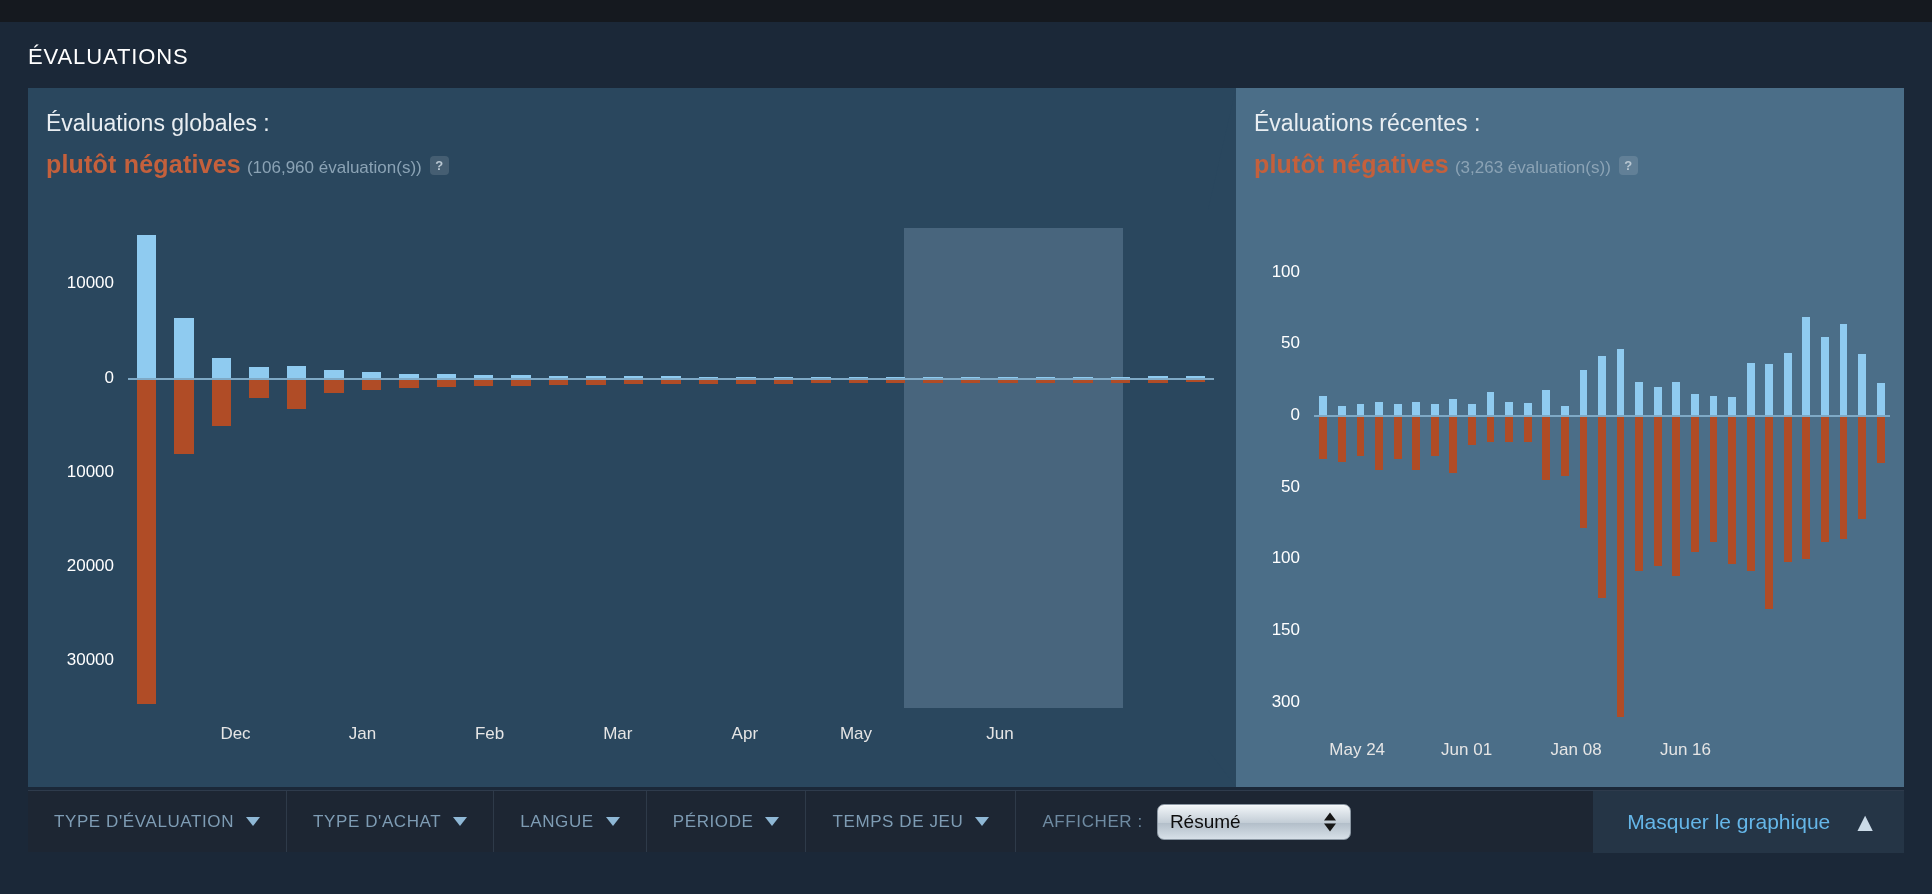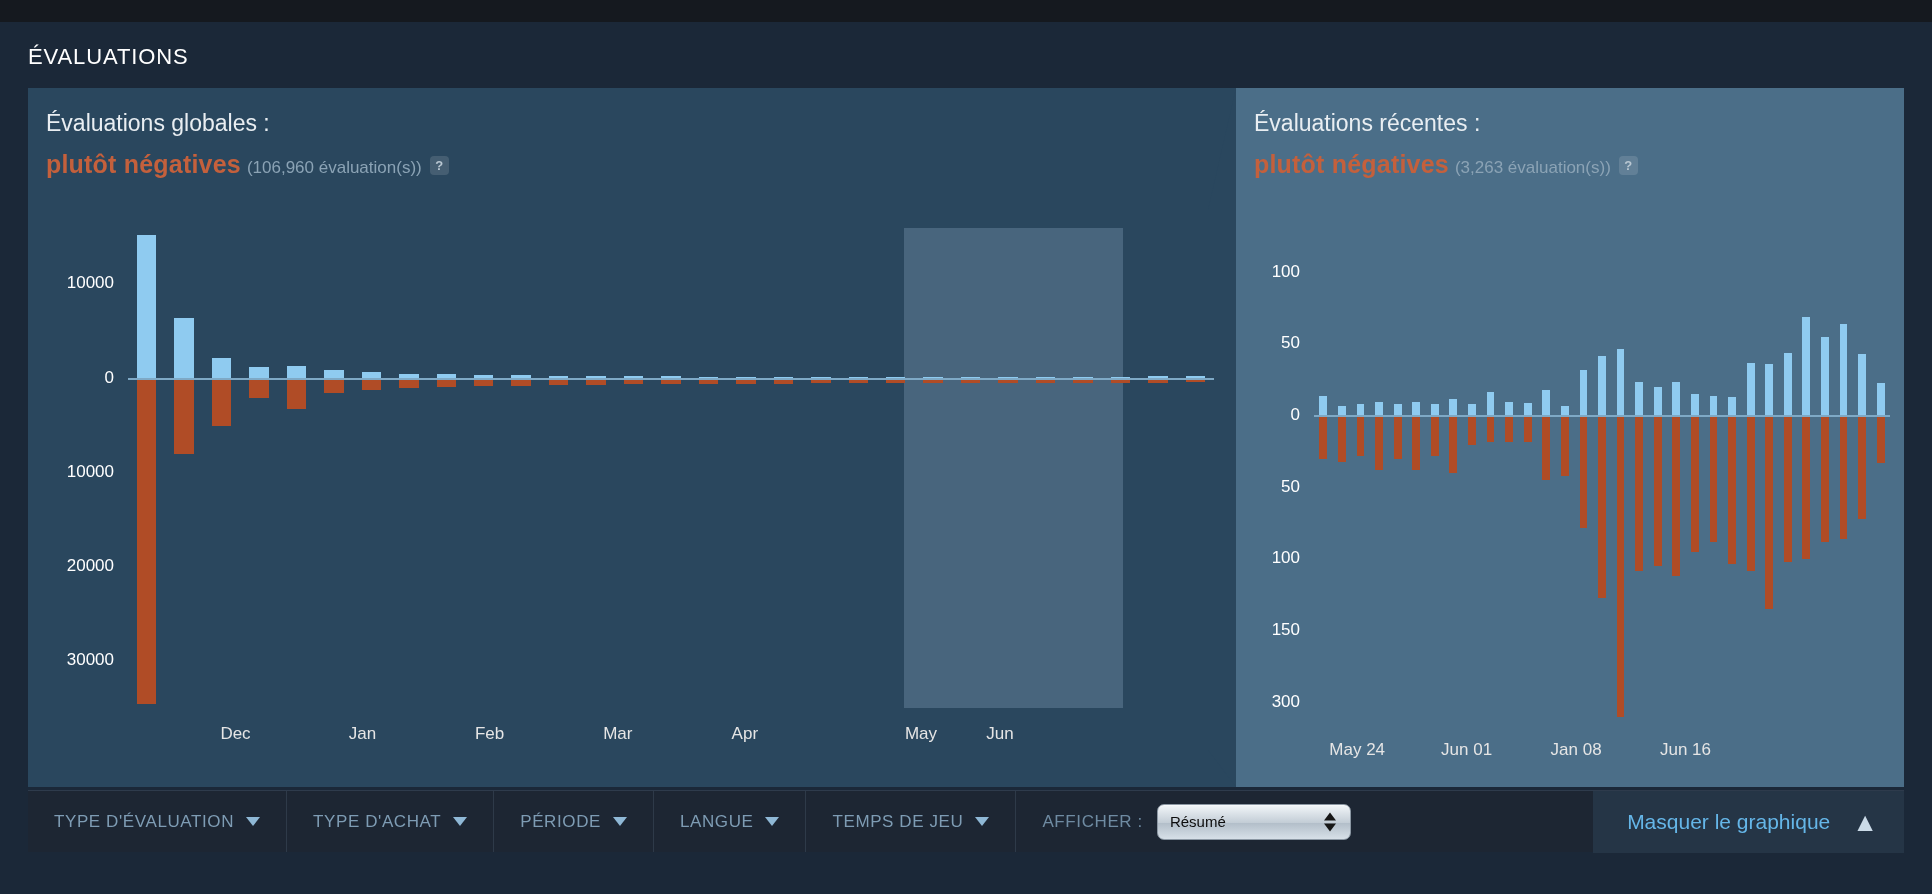--- a/index.html
+++ b/index.html
@@ -148,21 +148,21 @@
     position: relative;
     width: 194px; height: 36px;
     border-radius: 7px;
     background: linear-gradient(#f2f6f9, #c3cdd6 52%, #b2bec9 53%, #d7e0e8);
     border: 1px solid #8b97a3;
     box-shadow: 0 1px 0 rgba(255,255,255,0.35) inset;
     display: flex; align-items: center;
     padding-left: 12px;
     cursor: pointer;
   }
-  .mac-select .val { font-size: 15px; color: #0d0d0d; }
+  .mac-select .val { font-size: 19px; color: #0d0d0d; }
   .mac-arrows {
     position: absolute; right: 14px; top: 50%; transform: translateY(-50%);
     display: flex; flex-direction: column; gap: 3px;
   }
   .mac-arrows i {
     display: block; width: 0; height: 0;
     border-left: 6px solid transparent; border-right: 6px solid transparent;
   }
   .mac-arrows i.up   { border-bottom: 8px solid #171717; }
   .mac-arrows i.down { border-top: 8px solid #171717; }
@@ -260,21 +260,21 @@
             <div class="bar neg" style="background: rgb(176, 76, 38); width: 19.4731px; left: 982.643px; top: 150.588px; height: 4.04706px;"></div>
             <div class="bar neg" style="background: rgb(176, 76, 38); width: 19.4731px; left: 1020.09px; top: 150.588px; height: 3.95294px;"></div>
             <div class="bar neg" style="background: rgb(176, 76, 38); width: 19.4731px; left: 1057.54px; top: 150.588px; height: 3.76471px;"></div>
             <div class="zeroline" style="top: 149.588px;"></div>
           </div>
           <div class="xaxis-label" style="left: 207.514px; top: 514px;">Dec</div>
           <div class="xaxis-label" style="left: 334.576px; top: 514px;">Jan</div>
           <div class="xaxis-label" style="left: 461.638px; top: 514px;">Feb</div>
           <div class="xaxis-label" style="left: 589.786px; top: 514px;">Mar</div>
           <div class="xaxis-label" style="left: 716.848px; top: 514px;">Apr</div>
-          <div class="xaxis-label" style="left: 893px; top: 514px;">May</div>
+          <div class="xaxis-label" style="left: 828px; top: 514px;">May</div>
           <div class="xaxis-label" style="left: 972.058px; top: 514px;">Jun</div>
         </div>
     </div>
   </div>
   <div class="panel-left-wedge"></div>
   <div class="panel-left-wedge-b"></div>
 
   <div class="panel-right">
     <div class="panel-right-header">
       <div class="rev-line1">Évaluations récentes :</div>
@@ -368,25 +368,25 @@
     <div id="filters-host" style="display:flex;align-items:stretch;">
         <div class="filter-item">
           <span>TYPE D'ÉVALUATION</span>
           <span class="caret-down"></span>
         </div>
         <div class="filter-item">
           <span>TYPE D'ACHAT</span>
           <span class="caret-down"></span>
         </div>
         <div class="filter-item">
+          <span>LANGUE</span>
+          <span class="caret-down"></span>
+        </div>
+        <div class="filter-item">
           <span>PÉRIODE</span>
-          <span class="caret-down"></span>
-        </div>
-        <div class="filter-item">
-          <span>LANGUE</span>
           <span class="caret-down"></span>
         </div>
         <div class="filter-item">
           <span>TEMPS DE JEU</span>
           <span class="caret-down"></span>
         </div>
       </div>
 
     <div class="afficher-wrap">
       <span class="afficher-label">AFFICHER :</span>

